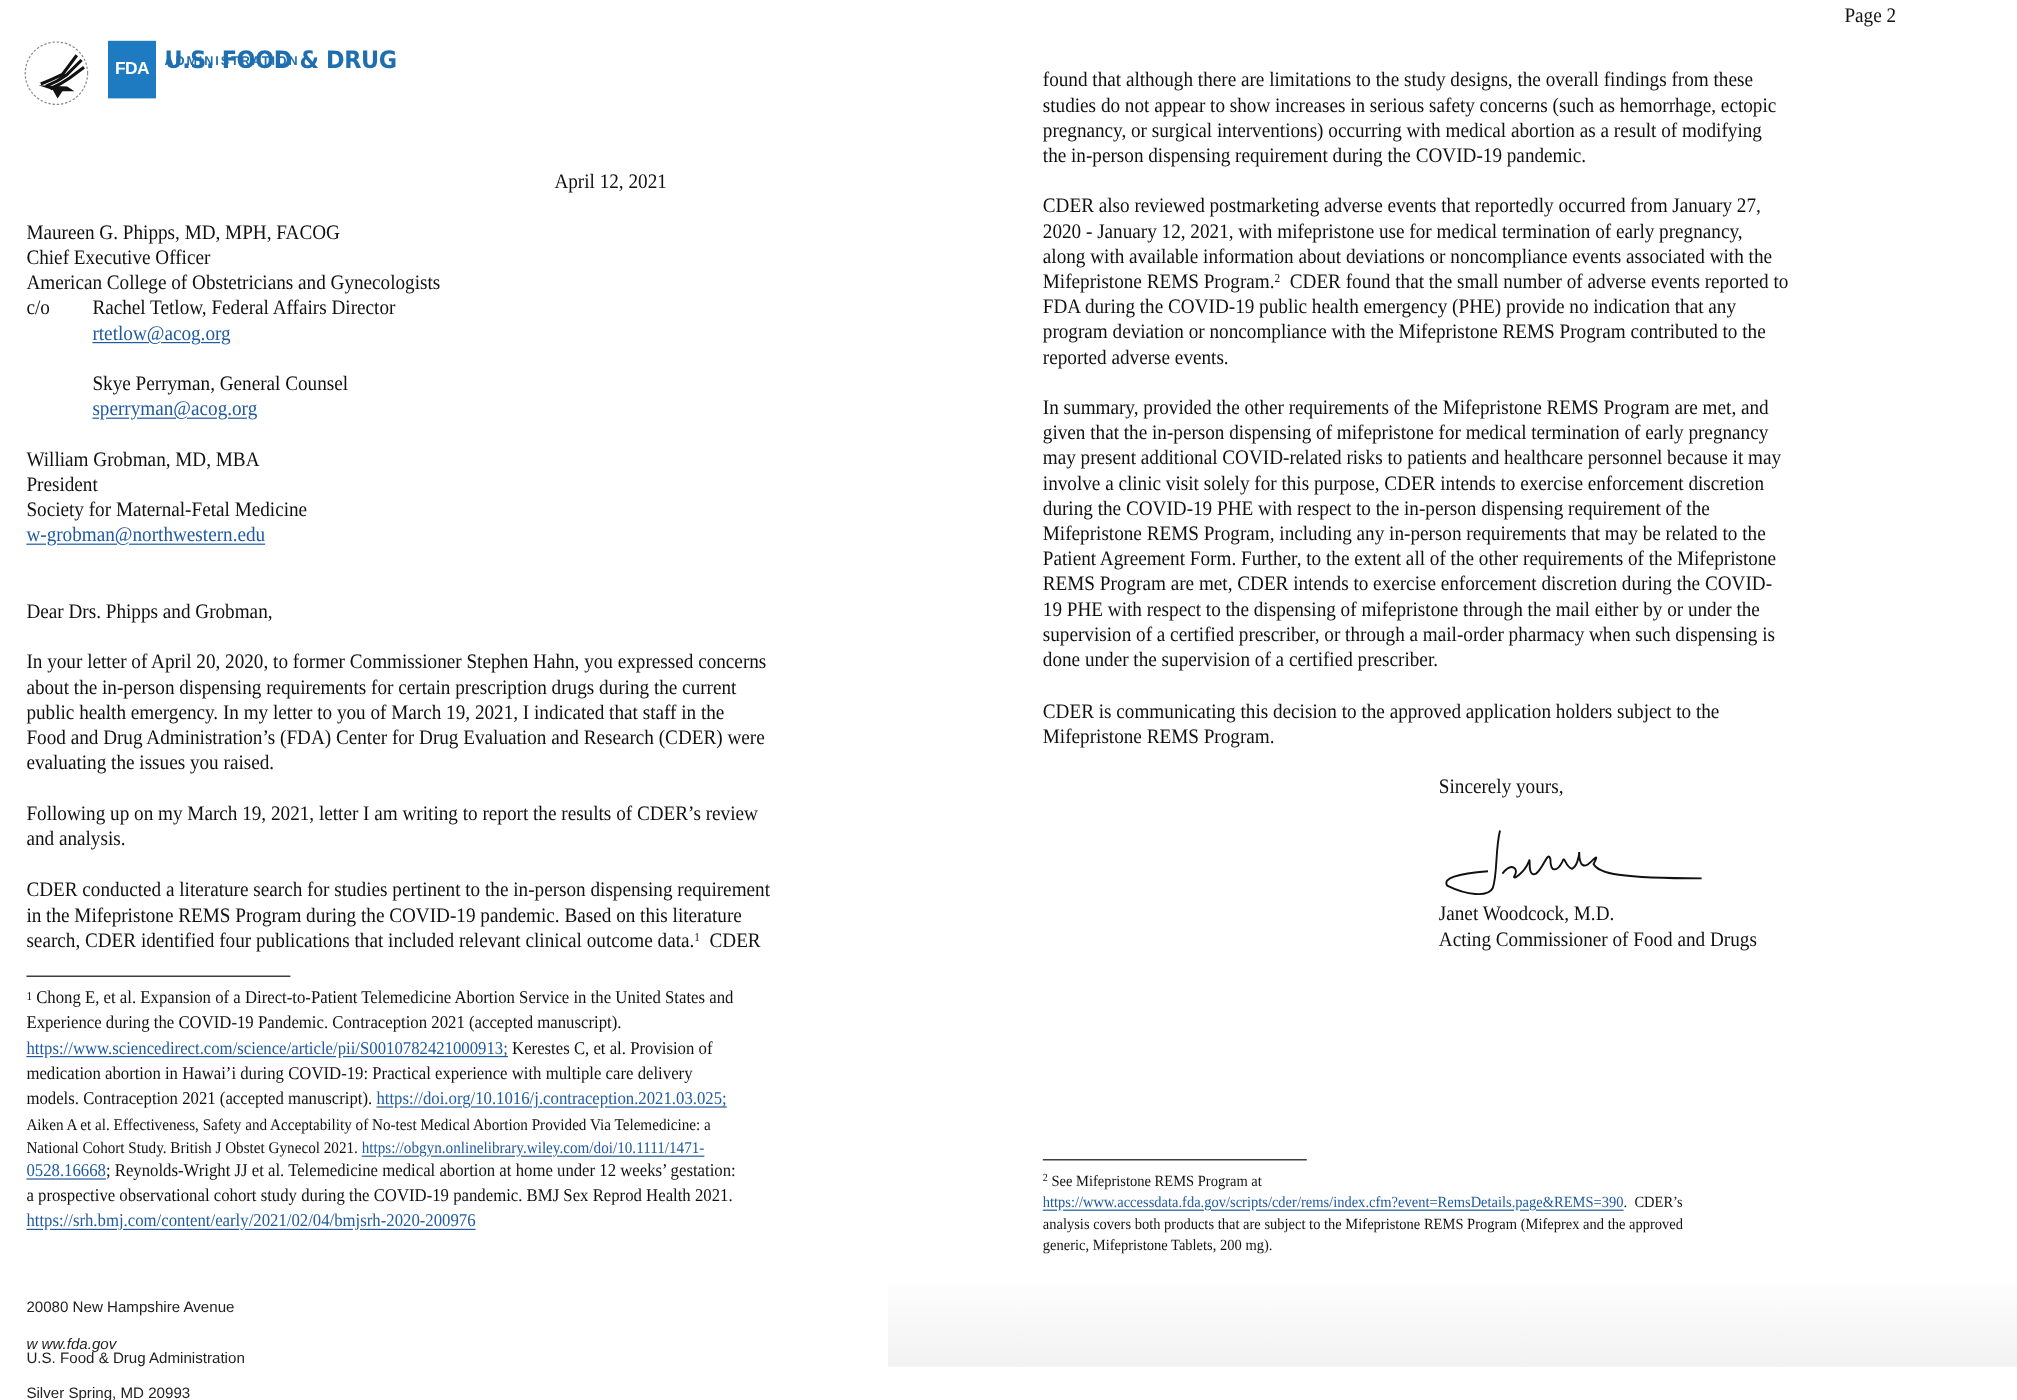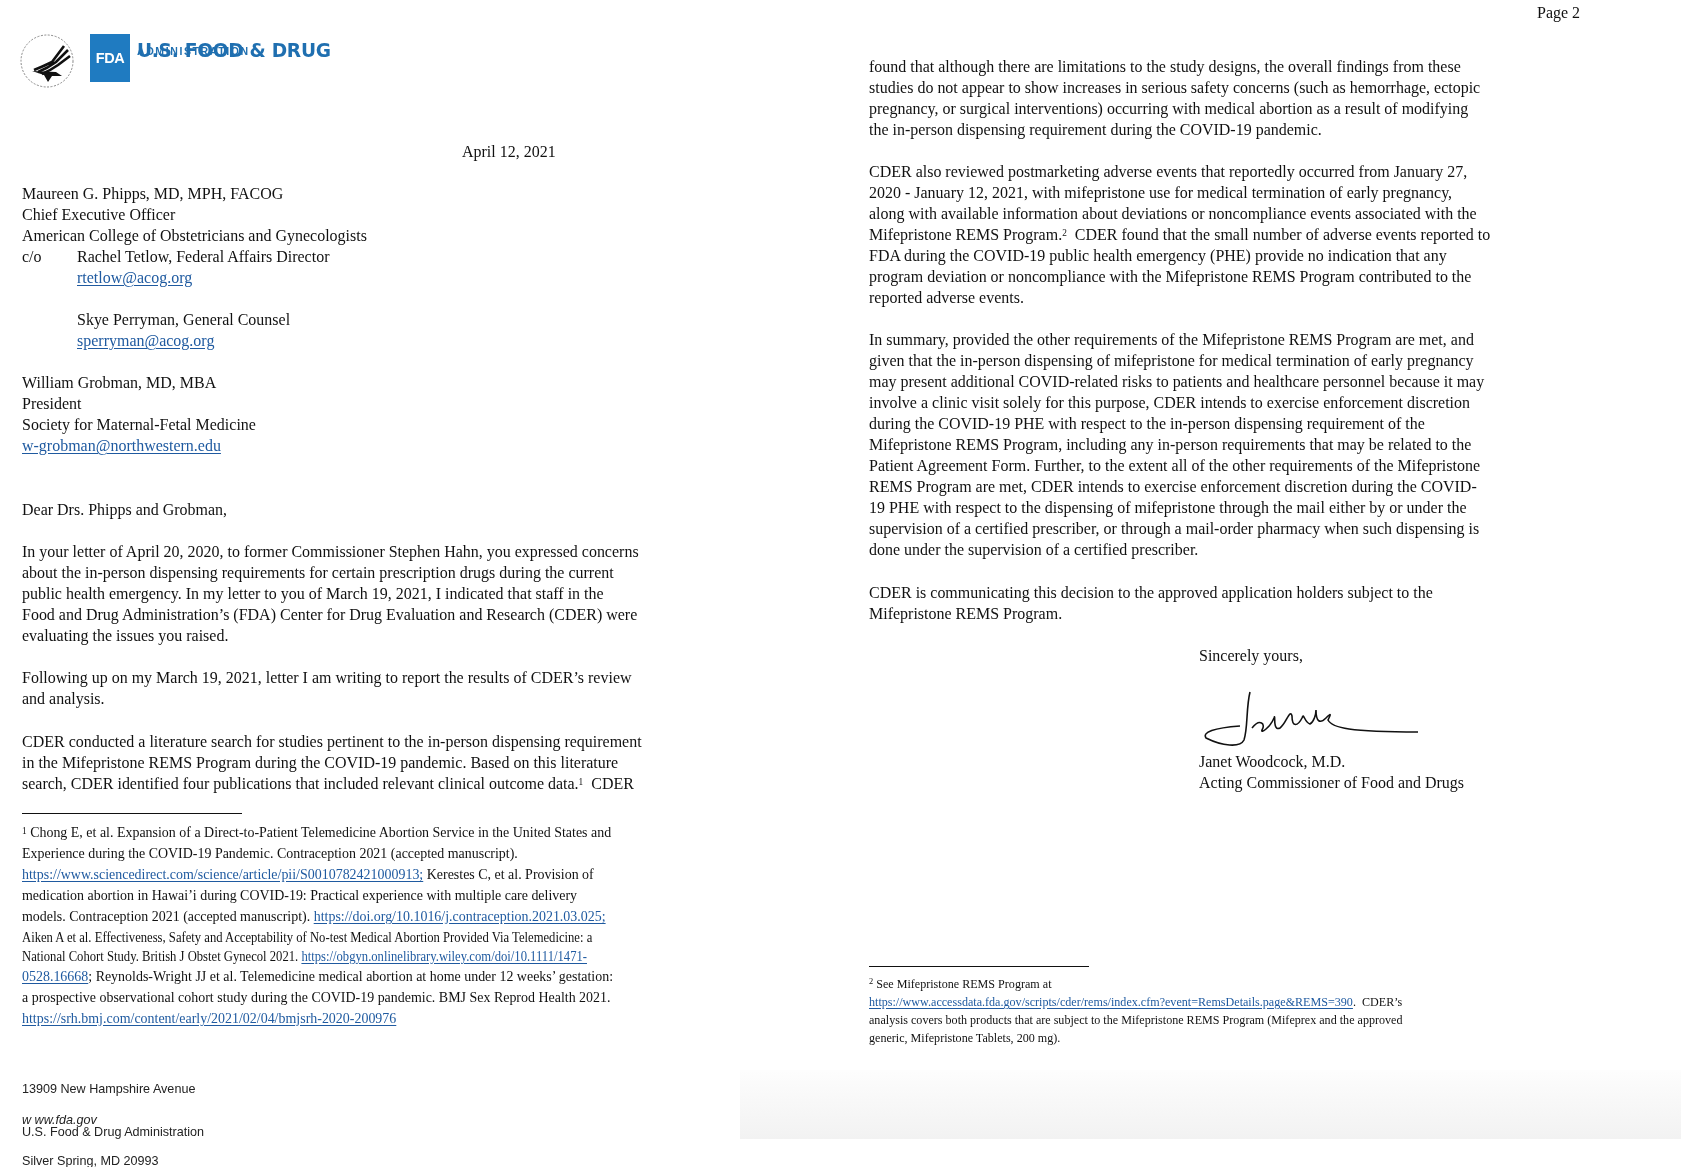--- a/index.html
+++ b/index.html
@@ -96,21 +96,21 @@
   </div>
   <div class="line cond fn" style="left:22px;top:966px;">
     <a class="link">0528.16668</a><span>; Reynolds-Wright JJ et al. Telemedicine medical abortion at home under 12 weeks’ gestation:</span>
   </div>
   <div class="line cond fn" style="left:22px;top:987px;">a prospective observational cohort study during the COVID-19 pandemic.  BMJ Sex Reprod Health 2021.</div>
   <a class="line cond fn link" style="left:22px;top:1008px;">https://srh.bmj.com/content/early/2021/02/04/bmjsrh-2020-200976</a>
 </div>
 
 <div>
   <div class="addr" style="left:22px;top:1125px;">U.S.  Food &amp; Drug Administration</div>
-  <div class="addr" style="left:22px;top:1082px;">13909 New Hampshire  Avenue</div>
+  <div class="addr" style="left:22px;top:1082px;">20080 New Hampshire  Avenue</div>
   <div class="addr" style="left:22px;top:1154px;">Silver Spring,  MD   20993</div>
   <a class="addr web" style="left:22px;top:1113px;text-decoration:none;font-style:italic;">w ww.fda.gov</a>
 </div>
 
 <div id="bottom-panel"></div>
 
 <div>
   <div class="line cond" style="left:869px;top:56px;">found that although there are limitations to the study designs, the overall findings from these</div>
   <div class="line cond" style="left:869px;top:77px;">studies do not appear to show increases in serious safety concerns (such as hemorrhage, ectopic</div>
   <div class="line cond" style="left:869px;top:98px;">pregnancy, or surgical interventions) occurring with medical abortion as a result of modifying</div>

